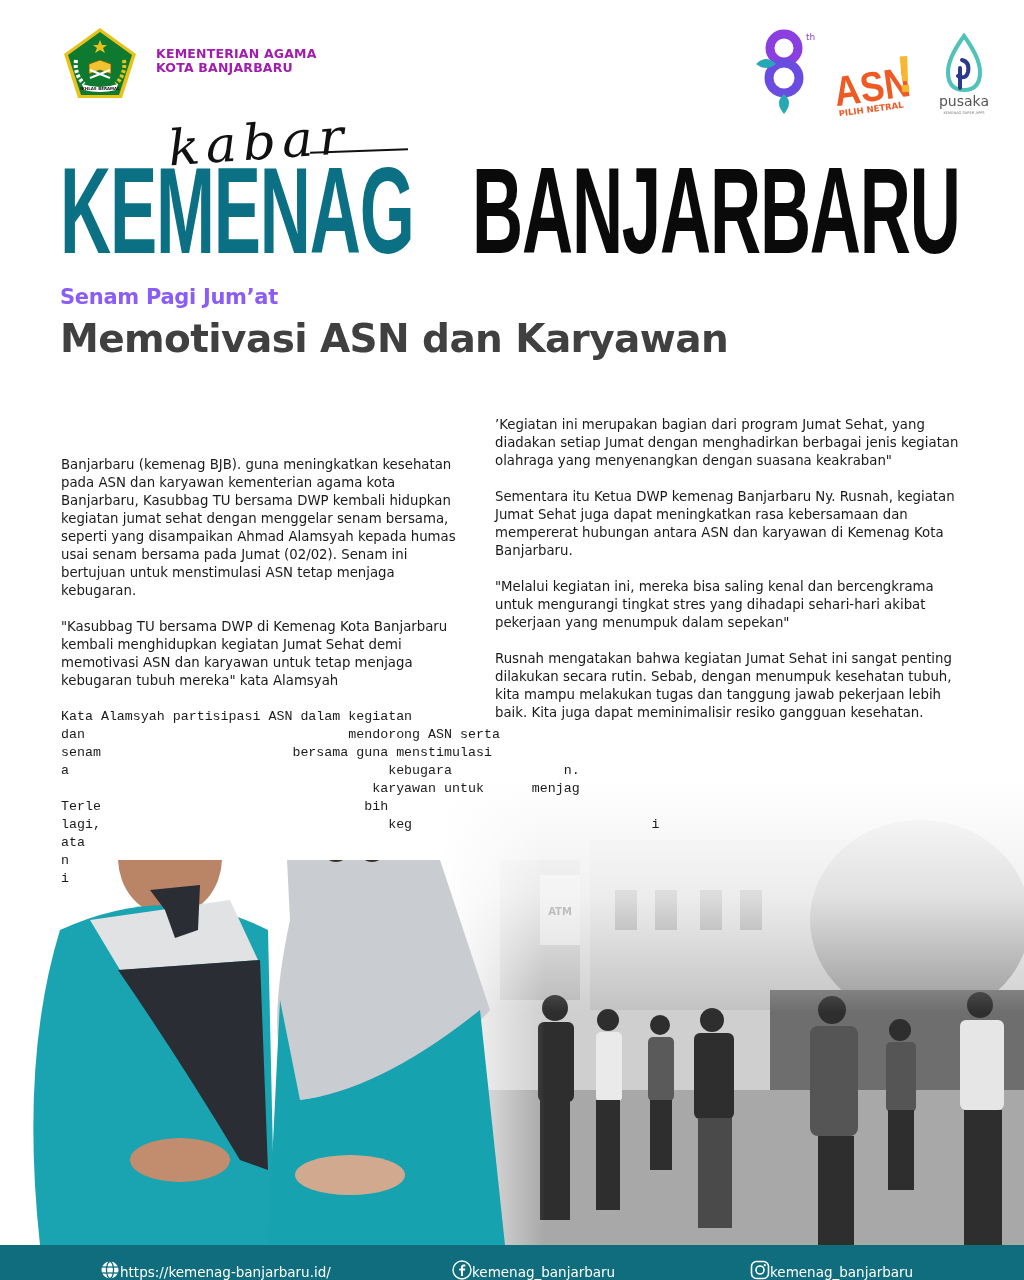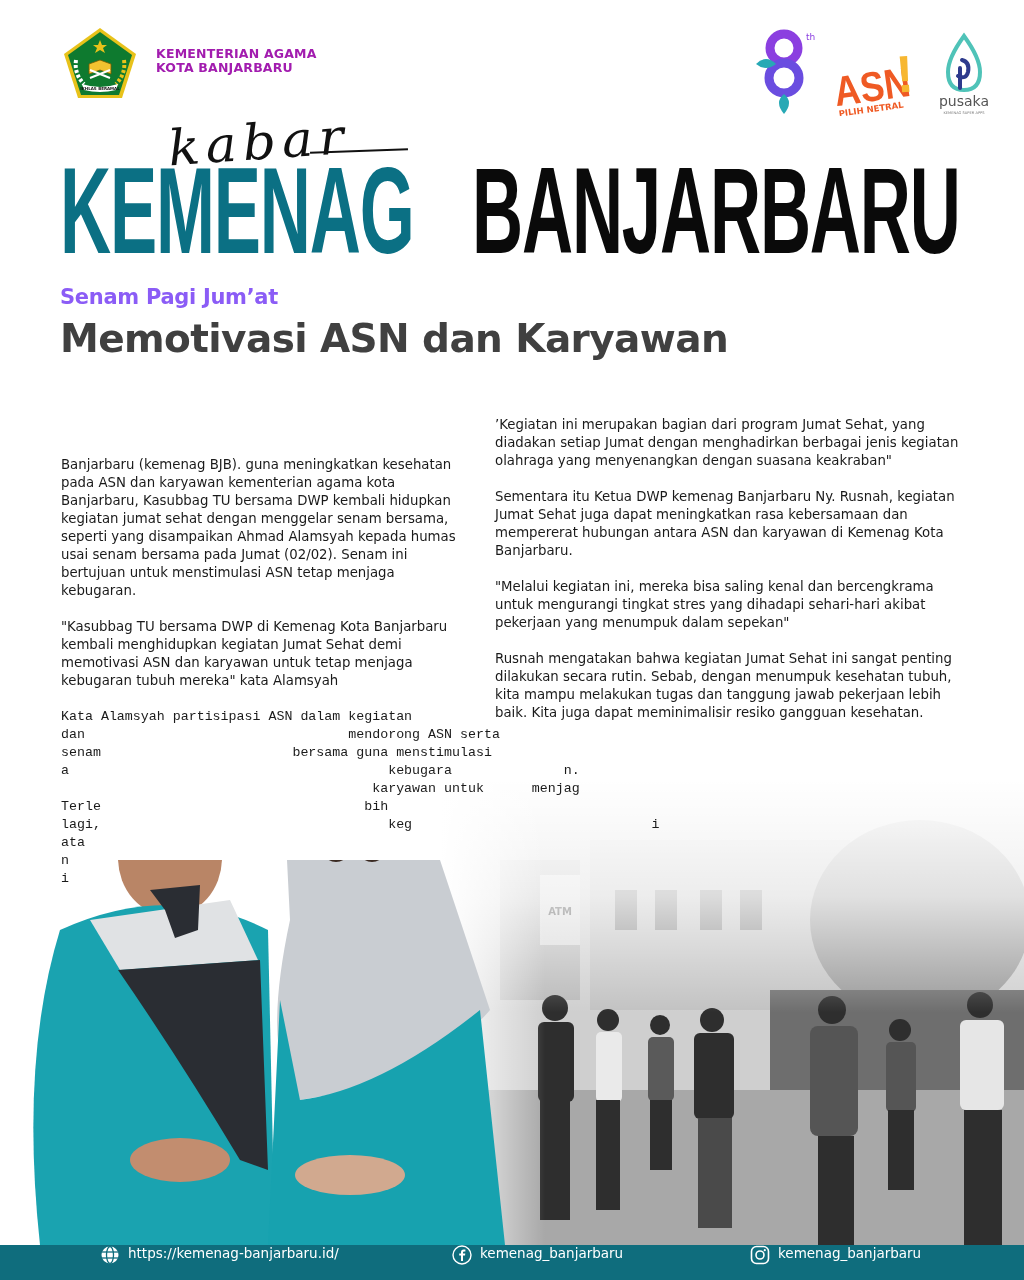--- a/index.html
+++ b/index.html
@@ -19,21 +19,21 @@
   .kicker { position:absolute; left:60px; top:285px; font-size:21px; color:#8b5cf6; font-family:"DejaVu Sans", sans-serif; font-weight:bold; letter-spacing:-0.3px; }
   .headline { position:absolute; left:60px; top:318px; font-family:"DejaVu Sans", sans-serif; font-weight:bold; font-size:39px; line-height:42px; color:#404040; letter-spacing:-0.6px; white-space:nowrap; }
   .col { position:absolute; font-family:"DejaVu Sans", sans-serif; font-size:13.3px; line-height:18px; color:#1a1a1a; }
   .col p { margin:0 0 18px 0; }
   .col-left { left:61px; top:416px; width:400px;margin-top:40px; }
   .col-right { left:495px; top:416px; width:470px; }
   .wrap-lines div { white-space:pre;font-family:Liberation Mono, monospace; }
   .photo-bg { position:absolute; left:440px; top:780px; width:584px; height:465px; overflow:hidden; }
   .photo-people { position:absolute; left:0; top:860px; width:520px; height:385px; }
   .footer { position:absolute; left:0; top:1245px; width:1024px; height:35px; background:#0f6d7d; color:#fff; font-family:"DejaVu Sans", sans-serif; font-size:13.5px; }
-  .footer-item { position:absolute; top:0; height:35px; display:flex; align-items:flex-start; gap:8px; white-space:nowrap; }
+  .footer-item { position:absolute; top:0; height:35px; display:flex; align-items:flex-end; white-space:nowrap; }
   .footer-item .ic { width:20px; height:20px; display:inline-block; }
 </style>
 </head>
 <body>
 
 <svg class="header-logo" viewBox="0 0 76 76">
   <polygon points="38,2 74,28 60,72 16,72 2,28" fill="#e8c21a"></polygon>
   <polygon points="38,6 70,29 57,69 19,69 6,29" fill="#0e7a2f"></polygon>
   <polygon points="38,14 40,19 45,19 41,22 43,27 38,24 33,27 35,22 31,19 36,19" fill="#e8c21a"></polygon>
   <path d="M14 34 Q12 48 22 58" stroke="#ffffff" stroke-width="4" fill="none" stroke-dasharray="3 2"></path>

